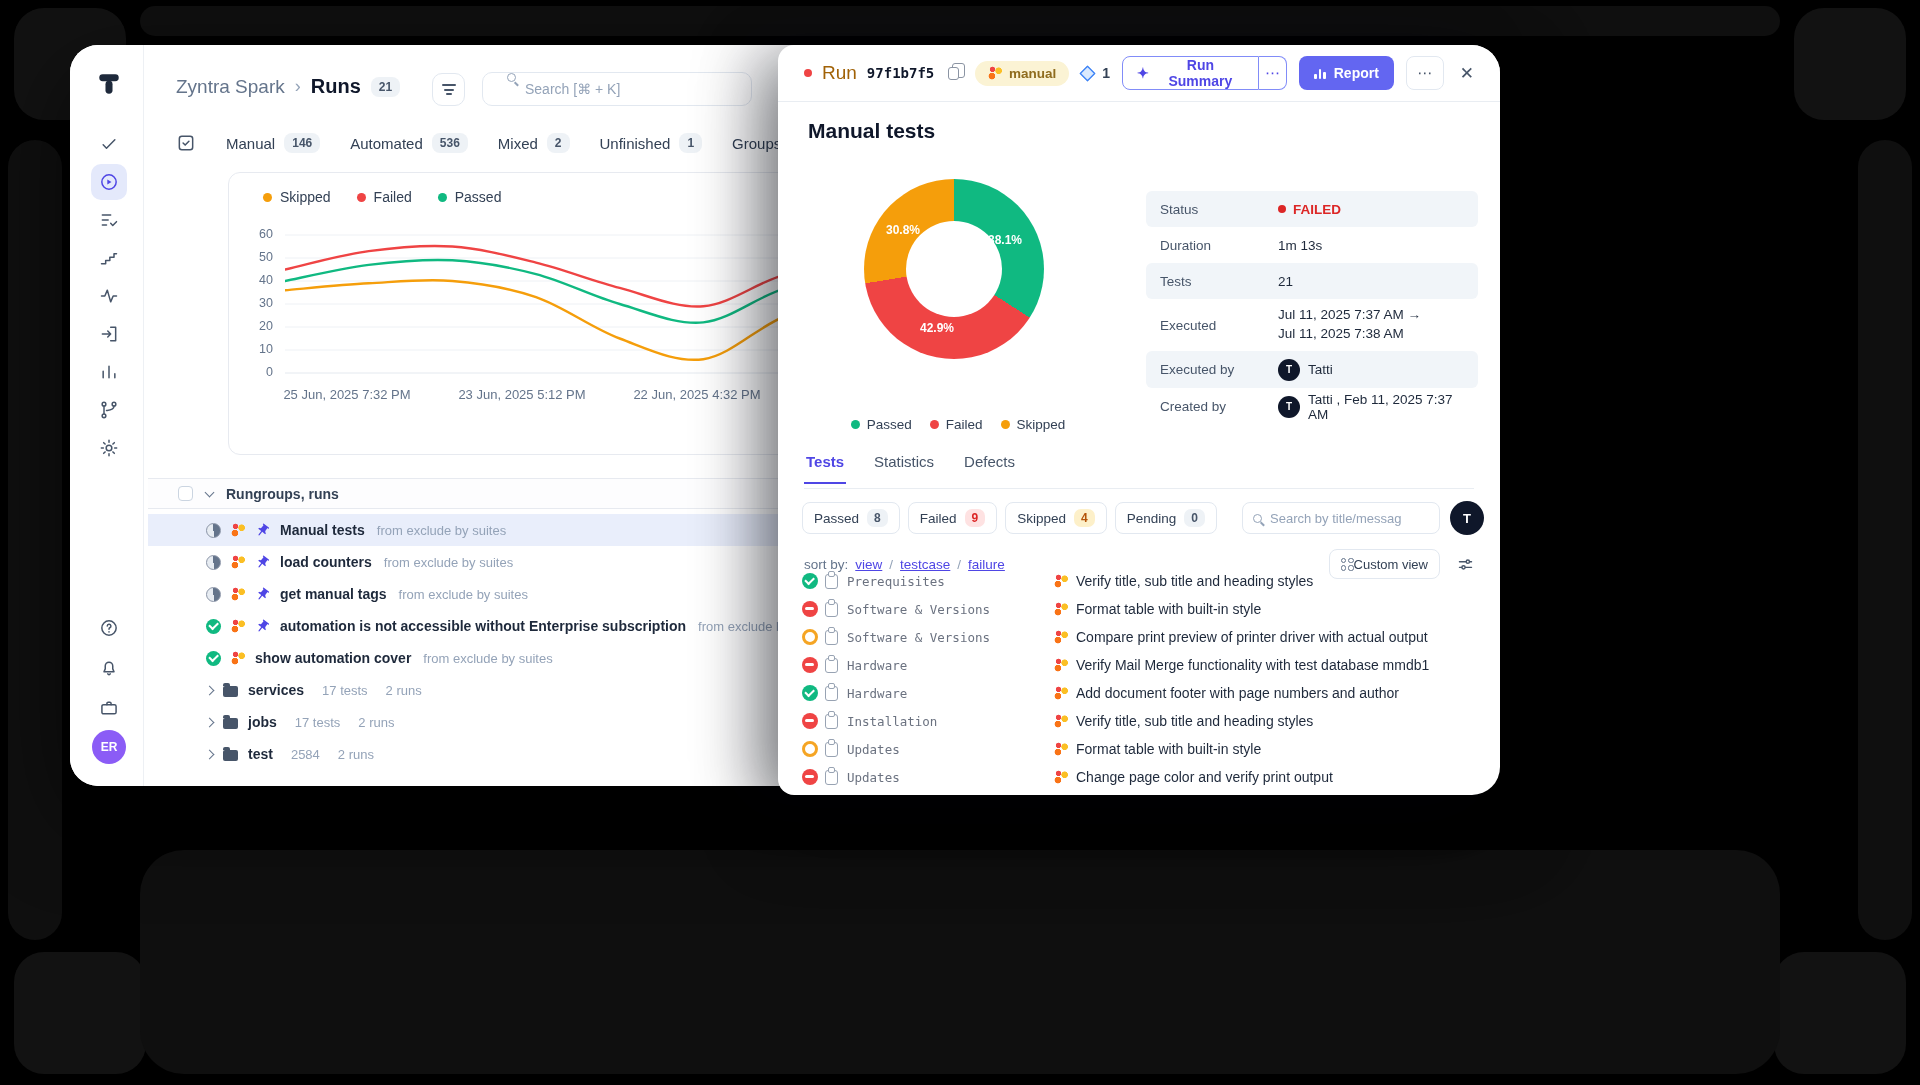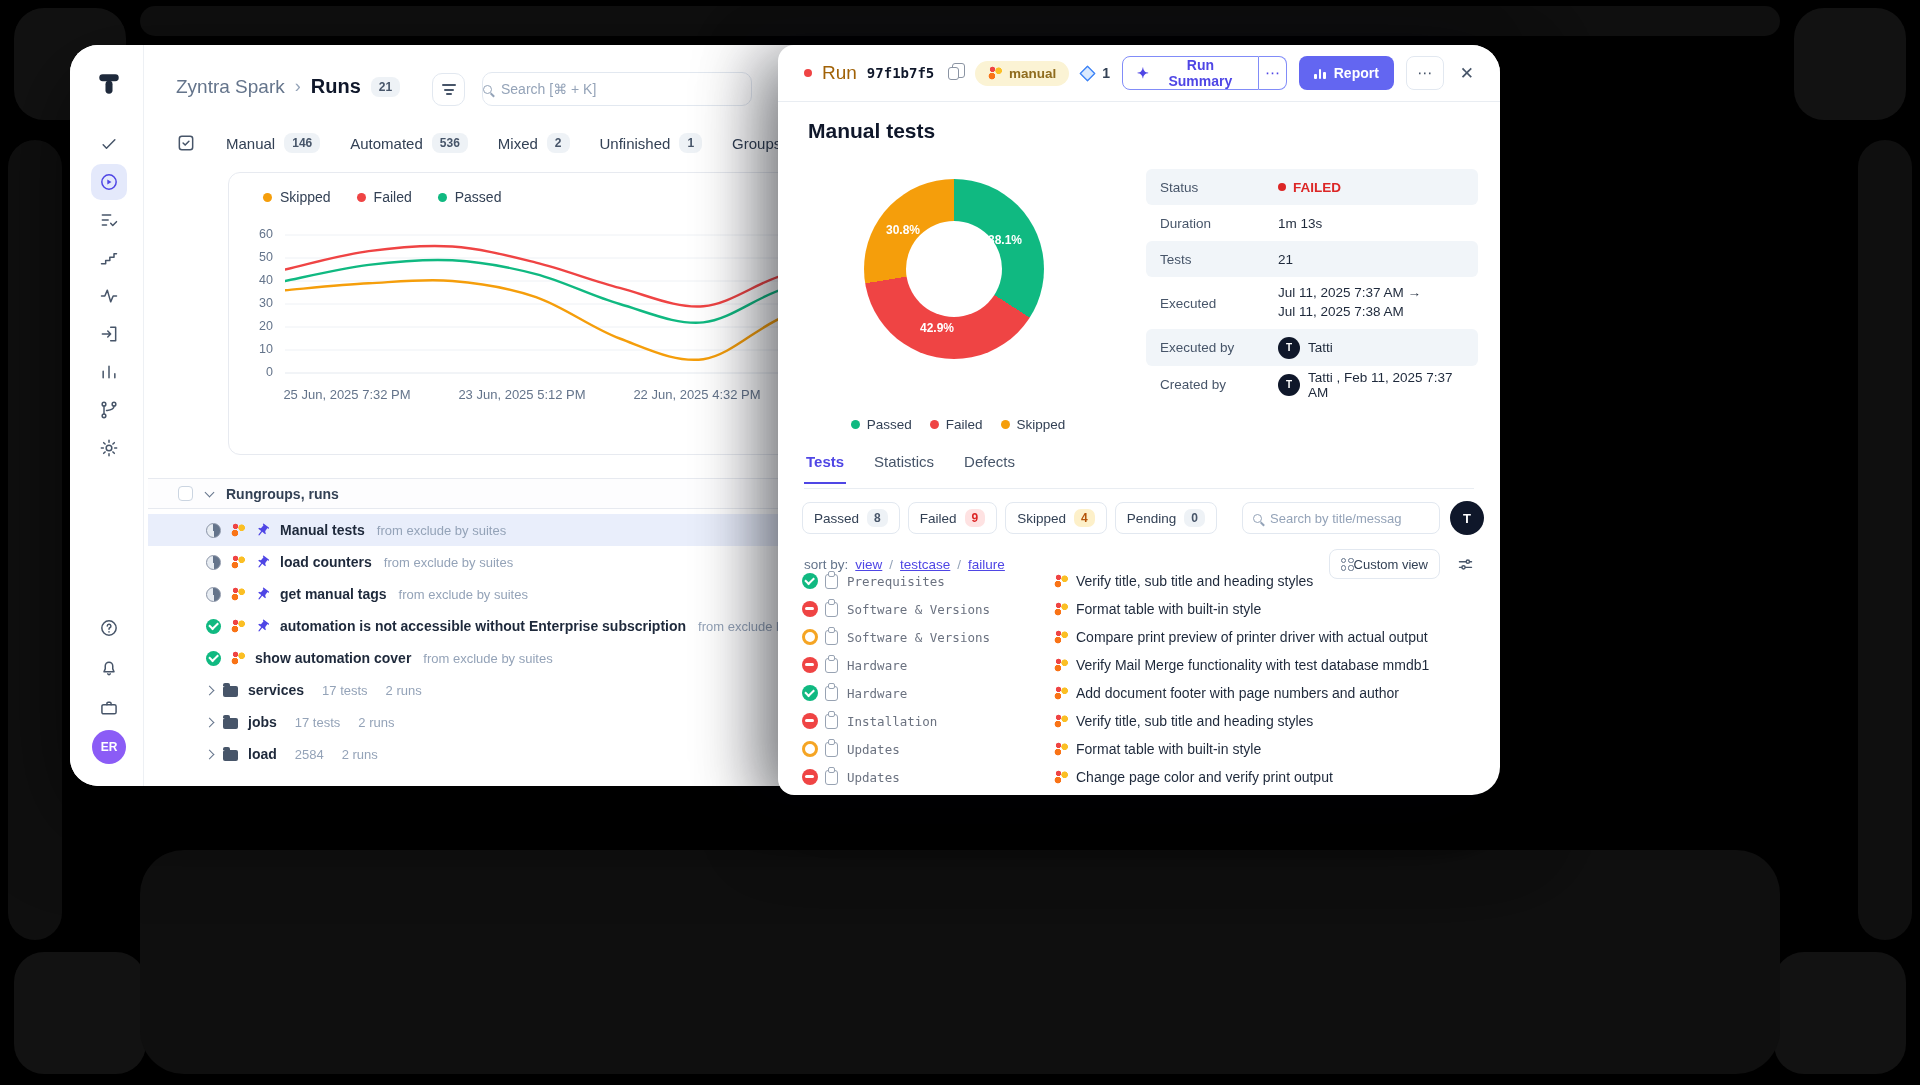--- a/index.html
+++ b/index.html
@@ -16,21 +16,21 @@
   .avatar-er{width:34px;height:34px;border-radius:50%;background:#8b5cf6;color:#fff;font-size:12px;font-weight:700;display:flex;align-items:center;justify-content:center}
   .content{position:absolute;left:78px;top:0;right:0;bottom:0}
   
   .crumbs{position:absolute;left:28px;top:30px;display:flex;align-items:center;gap:10px}
   .crumb-proj{font-size:19px;color:#64748b;font-weight:500}
   .crumb-sep{font-size:18px;color:#94a3b8}
   .crumb-page{font-size:20px;color:#0f172a;font-weight:700}
   .cbadge{background:#eef2f6;color:#475569;font-size:12px;font-weight:700;padding:3px 8px;border-radius:8px}
   .iconbtn{position:absolute;width:33px;height:33px;border:1px solid #e2e8f0;border-radius:10px;display:flex;align-items:center;justify-content:center;cursor:pointer;background:#fff}
   .flines i{display:block;height:2px;background:#475569;border-radius:2px;margin:2.5px auto}
-  .searchbox{position:absolute;display:flex;align-items:center;gap:9px;border:1px solid #e2e8f0;border-radius:10px;background:#fff;padding:0 0}
+  .searchbox{position:absolute;display:flex;gap:9px;border:1px solid #e2e8f0;border-radius:10px;background:#fff;padding:0 24px}
   .searchbox input{border:none;outline:none;font-size:14px;color:#334155;width:100%;font-family:"Liberation Sans",sans-serif;background:transparent}
   .searchbox input::placeholder{color:#94a3b8}
   .mag{width:9px;height:9px;border:1.7px solid #94a3b8;border-radius:50%;position:relative;flex:none}
   .mag::after{content:"";position:absolute;width:5px;height:1.7px;background:#94a3b8;transform:rotate(45deg);left:6px;top:8.5px}
   .tabsrow{position:absolute;left:28px;top:83px;display:flex;align-items:center;gap:30px;height:30px}
   .tab{display:flex;align-items:center;gap:9px;font-size:15px;color:#334155;font-weight:500;cursor:pointer;white-space:nowrap}
   
   .chart-card{position:absolute;left:80px;top:127px;width:1330px;height:283px;border:1px solid #e7eaf0;border-radius:12px;background:#fff}
   .leg{position:absolute;left:34px;top:16px;display:flex;gap:26px;align-items:center}
   .legitem{display:flex;align-items:center;gap:8px;font-size:14px;color:#334155;font-weight:500}
@@ -83,21 +83,21 @@
   .btn-more{border:1px solid #e2e8f0;color:#475569;width:40px;height:34px;border-radius:8px;display:flex;align-items:center;justify-content:center;font-size:15px;cursor:pointer;background:#fff}
   .closex{font-size:17px;color:#475569;cursor:pointer;margin-left:4px}
   .bars{display:flex;gap:2px;align-items:flex-end;height:11px}
   .bars i{width:2.6px;background:#fff;border-radius:1px;display:block}
   .dtitle{position:absolute;left:30px;top:74px;font-size:21px;font-weight:700;color:#0f172a}
   .donut{position:absolute;left:86px;top:134px;width:180px;height:180px;border-radius:50%}
   .donut::after{content:"";position:absolute;left:42px;top:42px;width:96px;height:96px;border-radius:50%;background:#fff}
   .pct{position:absolute;font-size:12px;font-weight:700;color:#fff;z-index:2}
   .dlegend{position:absolute;left:60px;top:372px;width:240px;display:flex;justify-content:center;gap:18px}
   .dlegitem{display:flex;align-items:center;gap:7px;font-size:13.5px;color:#334155;font-weight:500}
-  .info{position:absolute;left:368px;top:124px;width:332px}
+  .info{position:absolute;left:368px;top:146px;width:332px}
   .irow{display:flex;align-items:center;padding:0 14px;border-radius:6px}
   .irow.gray{background:#f1f5f9}
   .ilabel{width:118px;font-size:13.5px;color:#475569;flex:none}
   .ival{font-size:13.5px;color:#1e293b}
   .statusval{display:flex;align-items:center;gap:7px;color:#dc2626;font-weight:700;font-size:13.5px}
   .sdot{width:8px;height:8px;border-radius:50%;background:#dc2626}
   .mini-av{width:22px;height:22px;border-radius:50%;background:#0f172a;color:#fff;font-size:10px;font-weight:700;display:inline-flex;align-items:center;justify-content:center;margin-right:8px;flex:none}
   .dtabs{position:absolute;left:26px;top:404px;right:26px;height:40px;border-bottom:1px solid #e9edf2;display:flex;gap:26px;align-items:flex-start}
   .dtab{font-size:15px;color:#475569;font-weight:500;padding:4px 2px 12px;cursor:pointer}
   .dtab.active{color:#4f46e5;font-weight:700;border-bottom:2.5px solid #4f46e5;margin-bottom:-1px}
@@ -378,21 +378,21 @@
       <div class="run-row">
         <span class="chevr"></span>
         <span class="folder"></span>
         <span class="run-title">jobs</span>
         <span class="run-meta">17 tests</span>
         <span class="run-meta">2 runs</span>
       </div>
       <div class="run-row">
         <span class="chevr"></span>
         <span class="folder"></span>
-        <span class="run-title">load</span>
+        <span class="run-title">test</span>
         <span class="run-meta">2584</span>
         <span class="run-meta">2 runs</span>
       </div>
     </div>
   </main>
 </div>
 
 <div class="drawer">
   <div class="dheader">
     <span class="reddot"></span>

